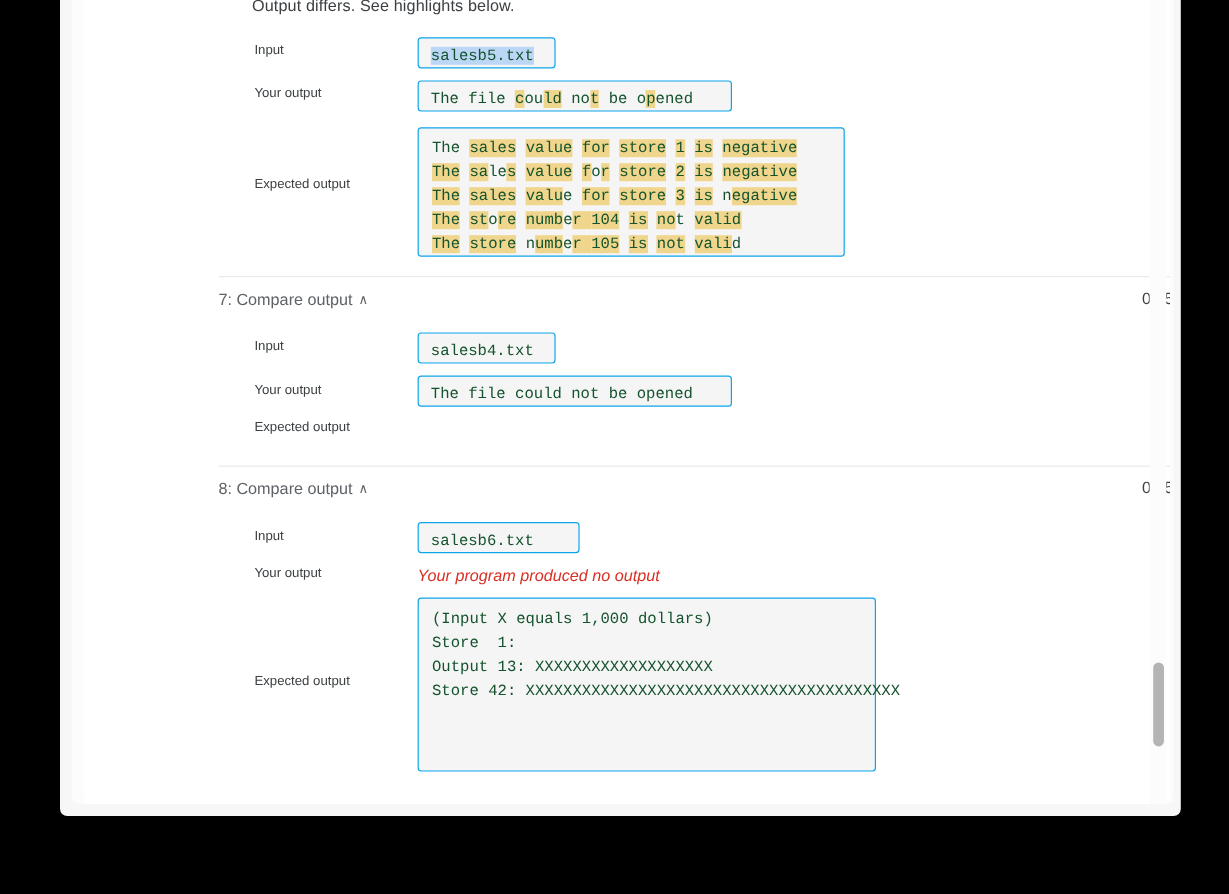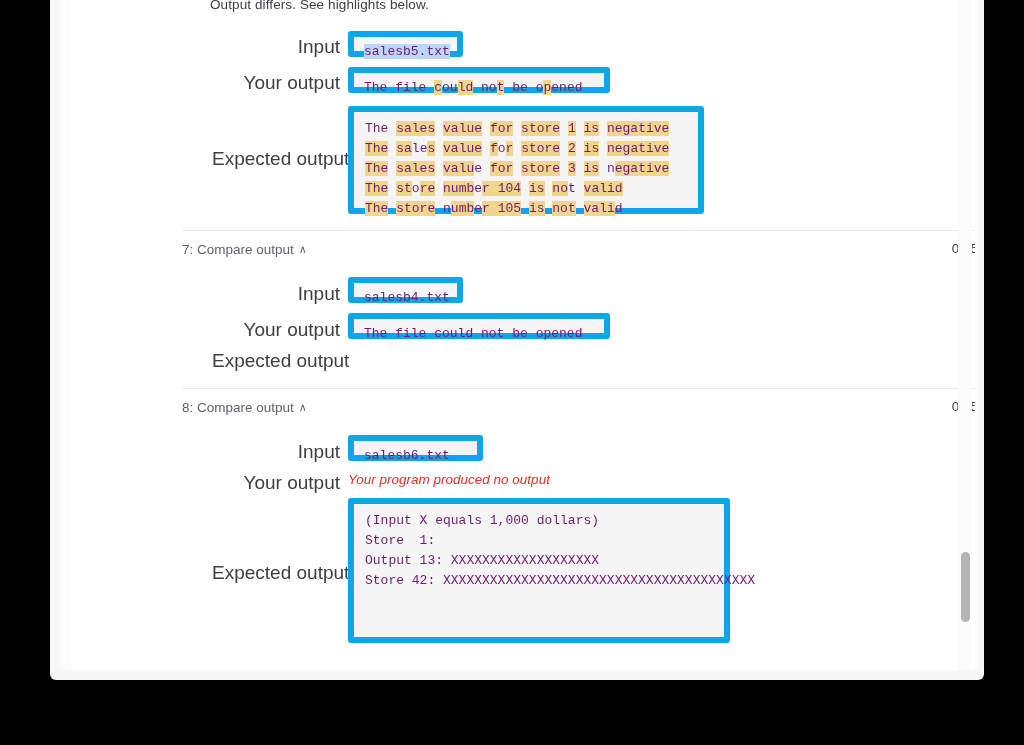--- a/index.html
+++ b/index.html
@@ -76,35 +76,35 @@
     position: absolute;
     left: 140px;
     top: 17px;
     font-size: 13.5px;
     color: #3c4043;
     letter-spacing: 0.1px;
   }
 
   .label {
     position: absolute;
-    text-align: right;
-    font-size: 19px;
+    text-align: left;
+    font-size: 11px;
     color: #3c4043;
     white-space: nowrap;
   }
 
   .code-box {
     position: absolute;
     background: #f5f5f5;
-    border: 6px solid #0ea5e9;
+    border: 1px solid #0ea5e9;
     border-radius: 3px;
     font-family: "Liberation Mono", monospace;
     font-size: 13px;
     line-height: 20px;
-    color: #701a75;
+    color: #14532d;
     padding: 5px 10px;
     box-sizing: border-box;
     white-space: pre;
   }
 
   .code-box.multiline {
     padding: 7px 11px;
   }
 
   .hl { background: #f0d58c; }

